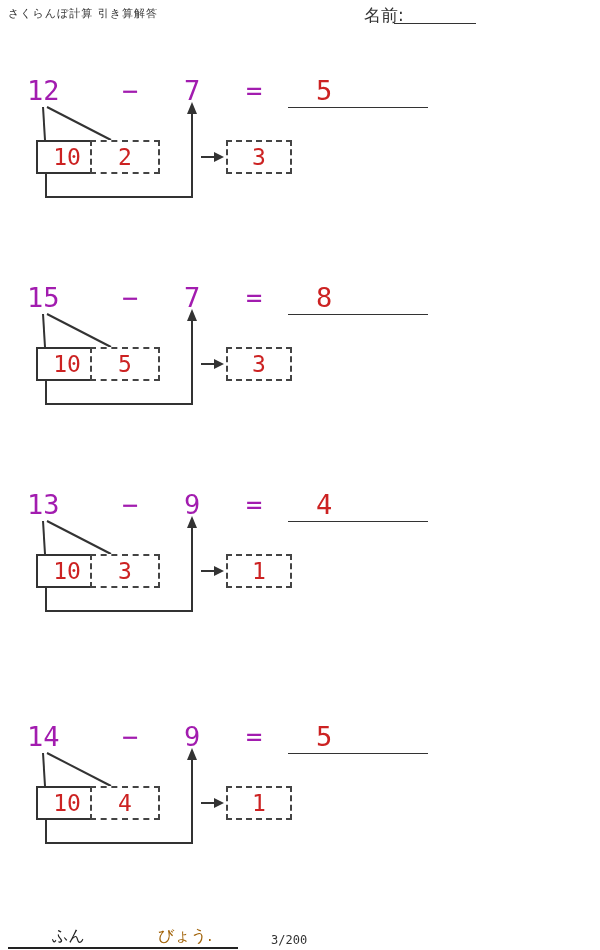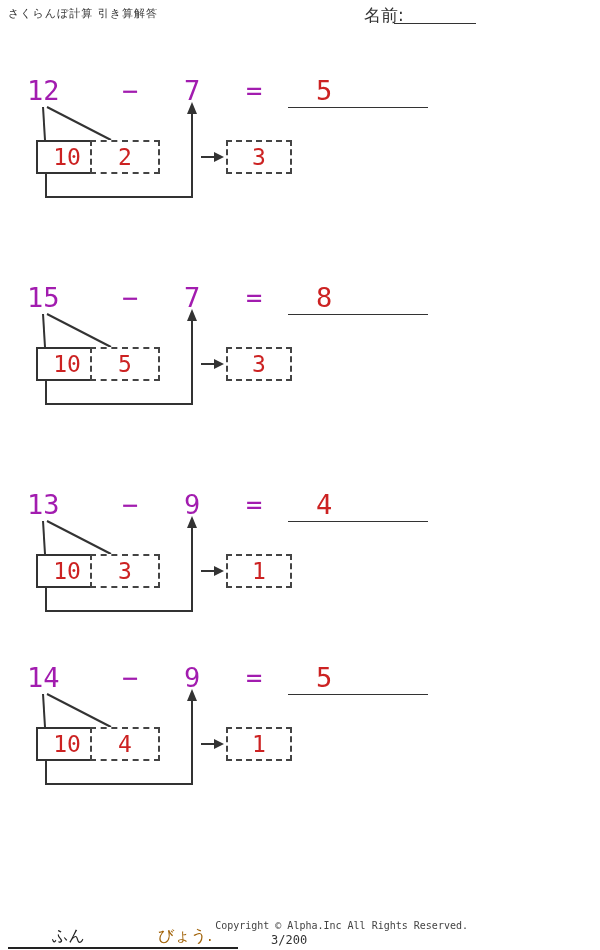--- a/index.html
+++ b/index.html
@@ -15,21 +15,21 @@
   .header-title { position: absolute; left: 8px; top: 6px; font-size: 11px; letter-spacing: 1px; color: #333; }
   .name-label  { position: absolute; left: 344px; top: 4px; font-size: 17px; color: #333; margin-left: 20px; }
   .name-line   { position: absolute; left: 394px; top: 23px; width: 196px; border-top: 1.5px solid #333; }
   .name-line-end { position: absolute; left: 583px; top: 8px; font-size: 11px; color: #555; }
 
   
   .problem { position: absolute; left: 0; width: 600px; height: 205px; }
   .pos-0 { top: 78px; }
   .pos-1 { top: 285px; }
   .pos-2 { top: 492px; }
-  .pos-3 { top: 665px; }
+  .pos-3 { top: 724px; }
 
   .num {
     position: absolute; top: 0; line-height: 26px;
     font-size: 27px; font-family: "DejaVu Sans Mono", "Liberation Mono", monospace;
     color: #a21caf;
   }
   .minuend    { left: 27px; }
   .minus      { left: 122px; }
   .subtrahend { left: 184px; }
   .equals     { left: 246px; }
@@ -148,16 +148,15 @@
     <div class="box ten-box">10</div>
     <div class="box split-box">4</div>
     <div class="box result-box">1</div>
   </div>
 
   <div class="minutes-label">ふん</div>
   <div class="seconds-label">びょう.</div>
   <div class="footer-line"></div>
   <div class="page-number">3/200</div>
   <div class="copyright">
-    <div>Copyright ©  Alpha.Inc All Rights Reserved.</div>
   </div>
 
 </div>
 
 </body></html>

